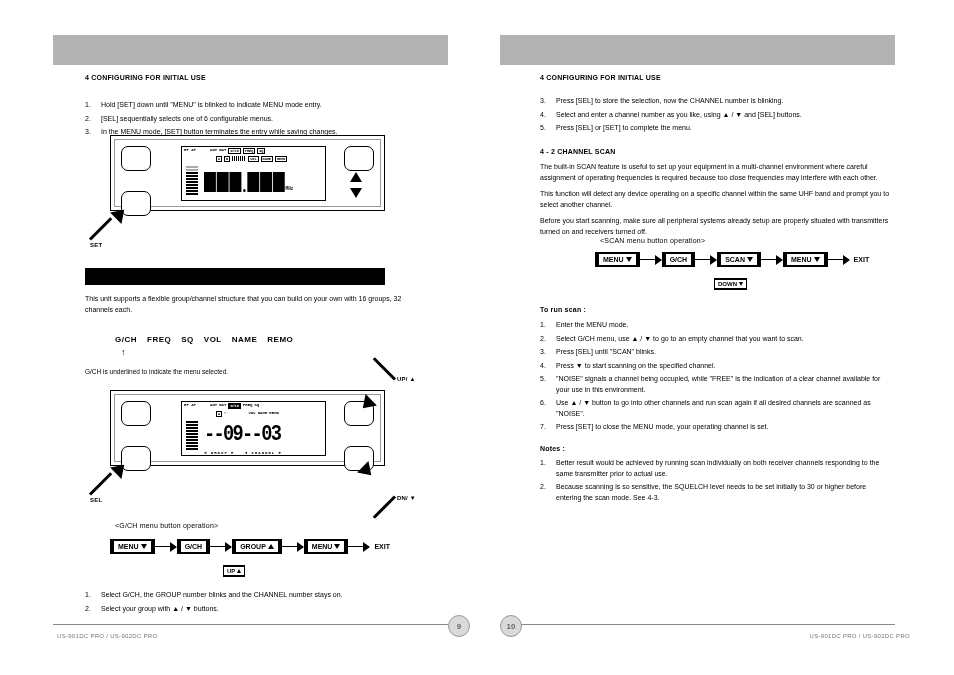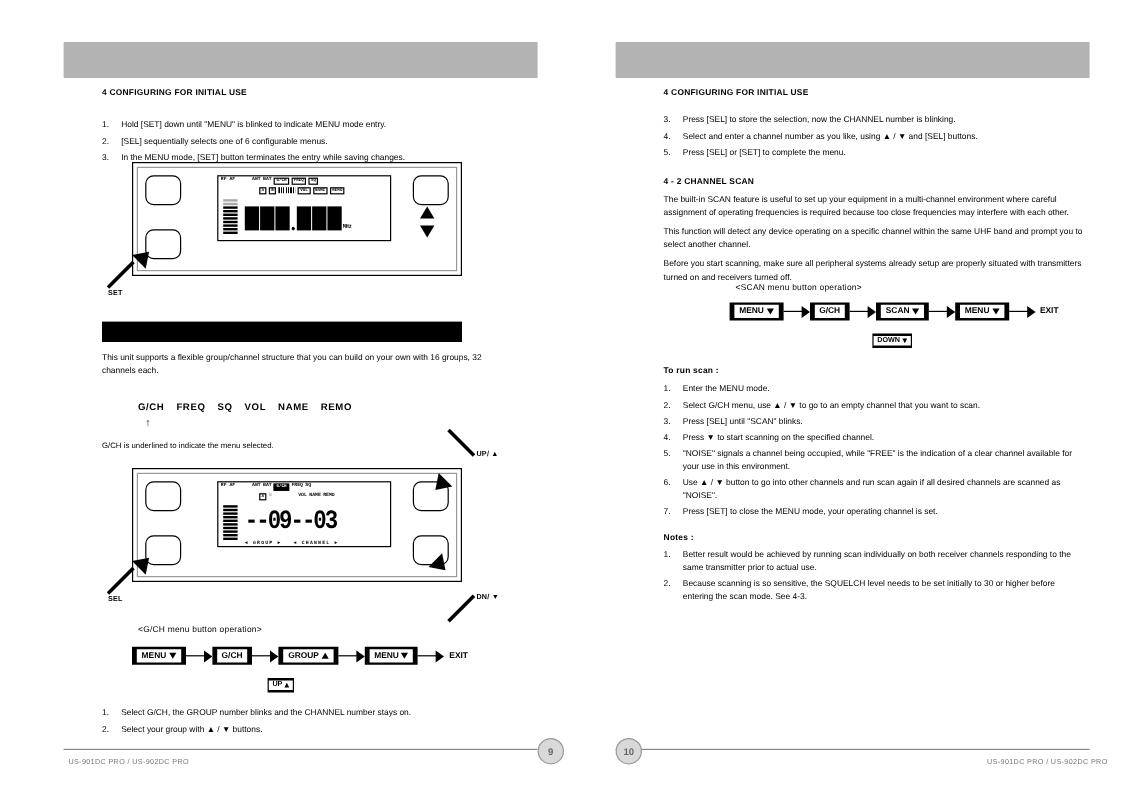--- a/index.html
+++ b/index.html
@@ -13,21 +13,21 @@
     position: relative;
     overflow: hidden;
   }
   .page {
     position: absolute;
     top: 0;
     width: 440px;
     height: 675px;
   }
   .page-left { left: 35px; }
-  .page-right { left: 513px; }
+  .page-right { left: 500px; }
 
   .title-bar {
     position: absolute;
     top: 35px;
     height: 30px;
     background: #b3b3b3;
     width: 395px;
   }
   .page-left .title-bar { left: 18px; }
   .page-right .title-bar { left: 0px; }
@@ -37,21 +37,21 @@
     font-size: 7px;
     font-weight: bold;
     letter-spacing: 0.2px;
   }
 
   
   .device {
     position: absolute;
     border: 1px solid #000;
     width: 275px;
-    height: 95px;
+    height: 76px;
     background: #fff;
   }
   .panel-plate {
     position: absolute;
     left: 3px; right: 3px; top: 3px; bottom: 3px;
     border: 0.5px solid #999;
   }
   .btn-round {
     position: absolute;
     width: 30px;

